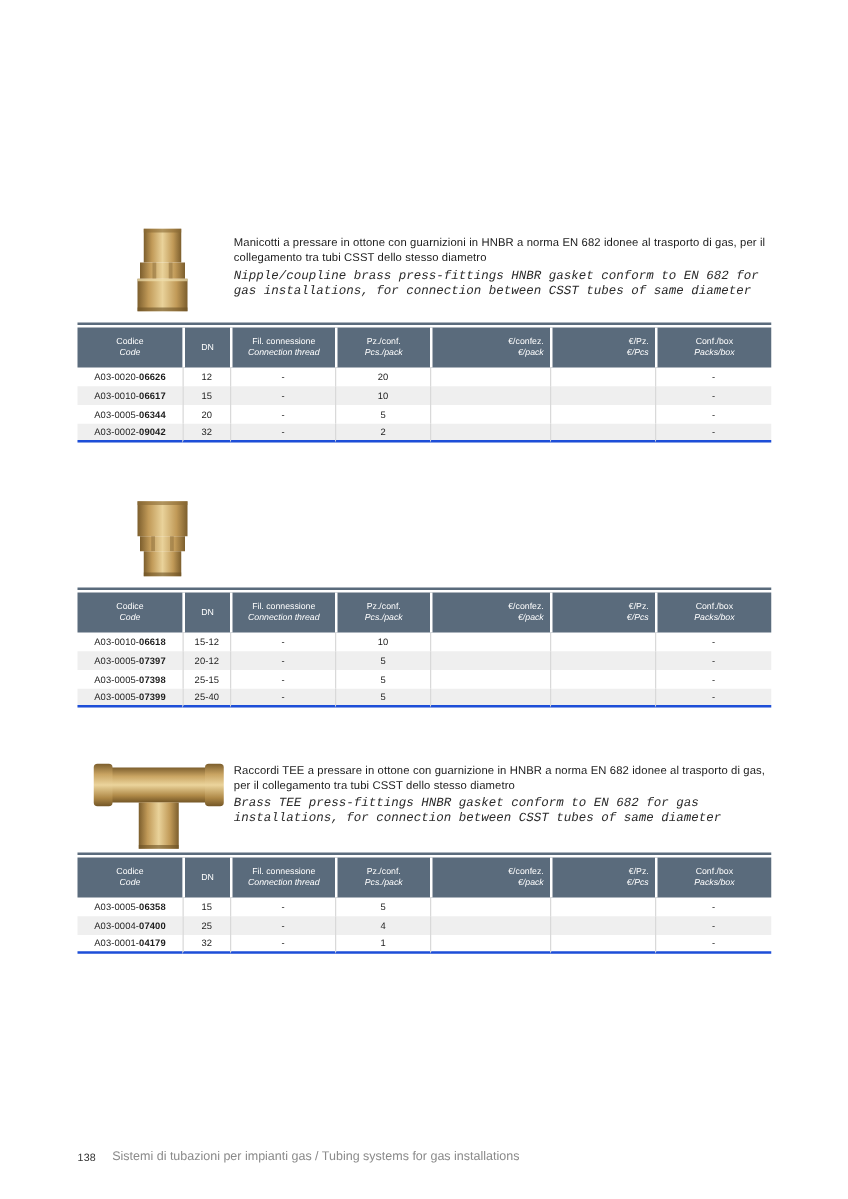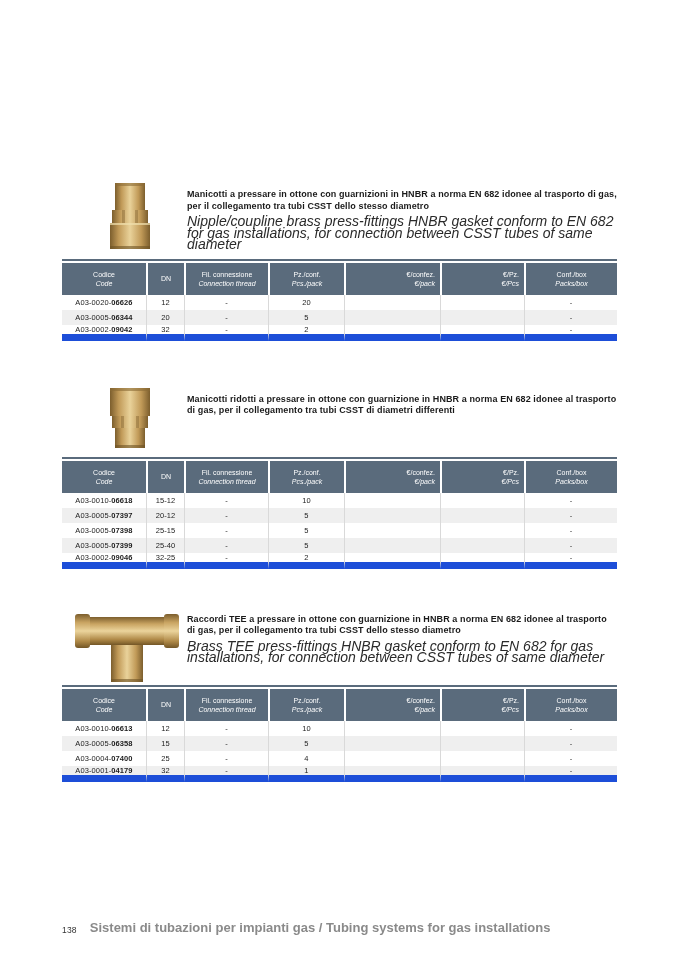--- a/index.html
+++ b/index.html
@@ -16,26 +16,27 @@
   .section.s2 { margin-bottom:38px; }
   .section.s3 { margin-bottom:0; }
   .sec-head { position:relative; margin-bottom:8px; }
   .s1 .sec-head { min-height:68px; }
   .s2 .sec-head { min-height:62px; }
   .s3 .sec-head { min-height:76px; margin-bottom:2px; }
   .sec-img { position:absolute; left:38px; top:0; }
   .s3 .sec-img { left:12px; }
   .sec-text { margin-left:125px; padding-top:7px; }
   .sec-title {
-    font-size:9px; line-height:11.5px; font-weight:bold; color:#1a1a1a;
+    font-size:9px; line-height:11.5px; font-weight:normal; color:#1a1a1a;
     letter-spacing:0.1px;
   }
   .sec-sub {
-    font-size:14px; line-height:11.5px; font-style:italic; color:#2a2a2a;
+    font-size:10px; line-height:11.5px; font-style:italic; color:#2a2a2a;
     margin-top:4px;
+    font-family:Liberation Mono, monospace;
   }
 
   
   .table-topline { height:2px; background:#5a6b7c; margin-bottom:2px; }
   table { width:555px; border-collapse:separate; border-spacing:0; table-layout:fixed; }
   col.c1{width:84px} col.c2{width:38px} col.c3{width:84px} col.c4{width:76px}
   col.c5{width:96px} col.c6{width:84px} col.c7{width:93px}
   thead th {
     background:#5a6b7c; color:#ffffff; font-weight:normal;
     font-size:7px; line-height:9px; padding:7px 3px 7px 3px;
@@ -45,27 +46,27 @@
   thead th:first-child { border-left:none; }
   thead th.num { text-align:right; padding-right:5px; }
   .h-en { font-style:italic; display:block; }
   tbody td {
     font-size:7.5px; height:15px; text-align:center; vertical-align:middle;
     border-left:1px solid #d9d9d9; padding:0 3px; color:#1c1c1c;
     letter-spacing:0.1px;
   }
   tbody td:first-child { border-left:none; }
   tbody tr:nth-child(even) td { background:#efefef; }
-  tbody tr:last-child td { border-bottom:7px solid #1d4ed8; }
+  tbody tr:last-child td { border-bottom:2px solid #1d4ed8; }
   td b { font-weight:bold; }
 
   
-  .footer { position:absolute; left:62px; top:920px; display:flex; align-items:flex-end; }
+  .footer { position:absolute; left:62px; top:920px; display:flex; align-items:center; }
   .page-num { font-size:8.5px; color:#333; letter-spacing:0.2px; }
-  .footer-text { font-size:13px; color:#8a8a8a; margin-left:13px;font-weight:bold; }
+  .footer-text { font-size:10px; color:#8a8a8a; margin-left:13px; }
 </style>
 </head>
 <body>
 
 <svg width="0" height="0" style="position:absolute">
   <defs>
     <linearGradient id="brassH" x1="0" y1="0" x2="1" y2="0">
       <stop offset="0" stop-color="#7c5e2d"></stop>
         <stop offset="0.22" stop-color="#c19a58"></stop>
       <stop offset="0.5" stop-color="#e9d29a"></stop>
@@ -127,20 +128,29 @@
   <tr>
     <td><span>A03-0020-</span><b>06626</b></td>
     <td>12</td>
     <td>-</td>
     <td>20</td>
     <td></td>
     <td></td>
     <td>-</td>
   </tr>
 
+  <tr>
+    <td><span>A03-0010-</span><b>06617</b></td>
+    <td>15</td>
+    <td>-</td>
+    <td>10</td>
+    <td></td>
+    <td></td>
+    <td>-</td>
+  </tr>
 
   <tr>
     <td><span>A03-0005-</span><b>06344</b></td>
     <td>20</td>
     <td>-</td>
     <td>5</td>
     <td></td>
     <td></td>
     <td>-</td>
   </tr>
@@ -164,21 +174,20 @@
       <svg class="sec-img" width="60" height="62" viewBox="0 0 60 62">
         <rect x="10" y="1" width="40" height="28" fill="url(#brassH)"></rect>
         <rect x="10" y="1" width="40" height="3" fill="#8a6a35" opacity="0.6"></rect>
         <rect x="12" y="29" width="36" height="12" fill="url(#brassH)"></rect>
         <rect x="21" y="29" width="3" height="12" fill="#8a6a35" opacity="0.5"></rect>
         <rect x="36" y="29" width="3" height="12" fill="#8a6a35" opacity="0.5"></rect>
         <rect x="15" y="41" width="30" height="20" fill="url(#brassH)"></rect>
         <rect x="15" y="58" width="30" height="3" fill="#6d5124" opacity="0.6"></rect>
       </svg>
       <div class="sec-text">
-        <div class="sec-title">Manicotti ridotti a pressare in ottone con guarnizione in HNBR a norma EN 682 idonee al trasporto di gas, per il collegamento tra tubi CSST di diametri differenti</div>
       </div>
     </div>
     <div class="table-topline"></div>
     <table>
       <colgroup>
           <col class="c1">
           <col class="c2">
           <col class="c3">
           <col class="c4">
           <col class="c5">
@@ -231,29 +240,20 @@
   <tr>
     <td><span>A03-0005-</span><b>07399</b></td>
     <td>25-40</td>
     <td>-</td>
     <td>5</td>
     <td></td>
     <td></td>
     <td>-</td>
   </tr>
 
-  <tr>
-    <td><span>A03-0002-</span><b>09046</b></td>
-    <td>32-25</td>
-    <td>-</td>
-    <td>2</td>
-    <td></td>
-    <td></td>
-    <td>-</td>
-  </tr>
 </tbody>
     </table>
   </div>
 
   <div class="section s3">
     <div class="sec-head">
       <svg class="sec-img" width="106" height="76" viewBox="0 0 106 76">
         <rect x="14" y="10" width="78" height="28" fill="url(#brassV)"></rect>
         <rect x="1" y="7" width="15" height="34" rx="3" fill="url(#brassV)"></rect>
         <rect x="90" y="7" width="15" height="34" rx="3" fill="url(#brassV)"></rect>
@@ -282,29 +282,20 @@
           <th><span>Codice</span><span class="h-en">Code</span></th>
           <th><span>DN</span></th>
           <th><span>Fil. connessione</span><span class="h-en">Connection thread</span></th>
           <th><span>Pz./conf.</span><span class="h-en">Pcs./pack</span></th>
           <th class="num"><span>€/confez.</span><span class="h-en">€/pack</span></th>
           <th class="num"><span>€/Pz.</span><span class="h-en">€/Pcs</span></th>
           <th><span>Conf./box</span><span class="h-en">Packs/box</span></th>
         </tr>
       </thead>
       <tbody>
-  <tr>
-    <td><span>A03-0010-</span><b>06613</b></td>
-    <td>12</td>
-    <td>-</td>
-    <td>10</td>
-    <td></td>
-    <td></td>
-    <td>-</td>
-  </tr>
 
   <tr>
     <td><span>A03-0005-</span><b>06358</b></td>
     <td>15</td>
     <td>-</td>
     <td>5</td>
     <td></td>
     <td></td>
     <td>-</td>
   </tr>

